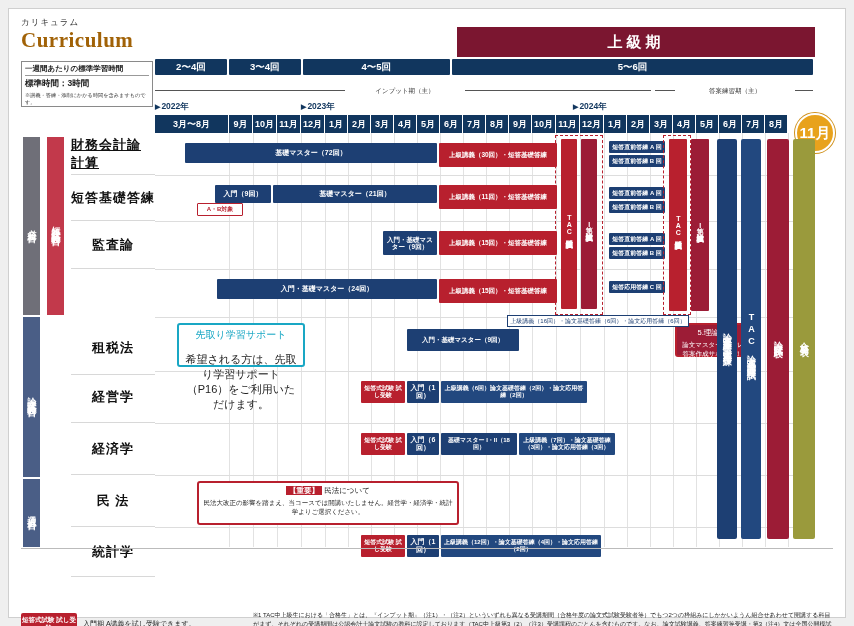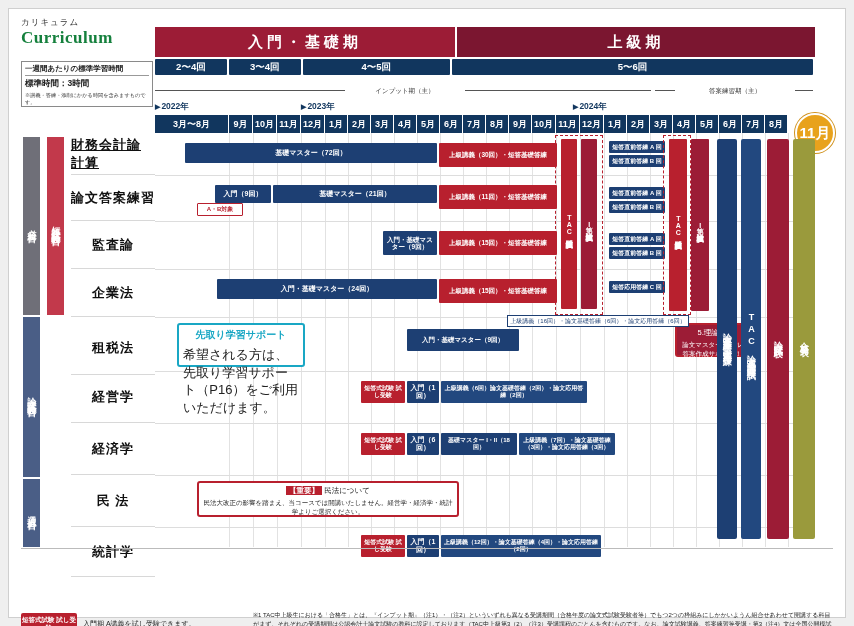--- a/index.html
+++ b/index.html
@@ -25,21 +25,21 @@
     border: 1px solid #cfcfcf;
   }
 
   
   .title-box {
     position: absolute; left: 12px; top: 8px; width: 132px; height: 44px;
   }
   .title-kana { font-size: 8.5px; letter-spacing: 1px; color: #333; }
   .title-main {
     font-family: "Liberation Serif", serif;
-    font-size: 17px; font-weight: bold; letter-spacing: 0.5px; color: #15803d;
+    font-size: 21px; font-weight: bold; letter-spacing: 0.5px; color: #a16207;
     line-height: 1.05;
   }
 
   .infobox {
     position: absolute; left: 12px; top: 52px; width: 132px; height: 46px;
     border: 1px solid #8a8a8a; background: #fff;
     padding: 2px 3px;
   }
   .infobox .l1 { font-size: 7.5px; font-weight: bold; border-bottom:1px solid #999; padding-bottom:1px; }
   .infobox .l2 { font-size: 8.5px; font-weight: bold; margin-top: 2px; }
@@ -141,22 +141,22 @@
     position: absolute; color: #fff; font-size: 7px; font-weight: bold;
     writing-mode: vertical-rl; text-orientation: upright;
     display: flex; align-items: center; justify-content: center;
     line-height: 1.1; text-align: center; border-radius: 1px;
   }
 
   .callout {
     position: absolute; border: 2px solid #19a7c4; background: #fff;
     border-radius: 3px; padding: 3px 4px;
   }
-  .callout .ct { color: #19a7c4; font-weight: bold; font-size: 10px; text-align:center; }
-  .callout .cb { font-size: 13px; color: #222; line-height: 1.35; margin-top: 4px; }
+  .callout .ct { color: #19a7c4; font-weight: normal; font-size: 10px; text-align:center; }
+  .callout .cb { font-size: 11px; color: #222; line-height: 1.35; margin-top: 10px; text-align: center; }
 
   .callout-red {
     position: absolute; border: 2px solid #b8202e; background: #fff;
     border-radius: 3px; padding: 3px 4px;
   }
   .callout-red .ct { font-size: 7.5px; text-align: center; }
   .callout-red .badge { background:#b8202e; color:#fff; padding:0 3px; font-weight:bold; }
   .callout-red .cb { font-size: 6.5px; color: #222; line-height: 1.4; margin-top: 2px; text-align:center; }
 
   .dashbox { position: absolute; border: 1px dashed #b8202e; }
@@ -192,21 +192,20 @@
       <div class="title-kana">カリキュラム</div>
       <div class="title-main">Curriculum</div>
     </div>
 
     <div class="infobox">
       <div class="l1">一週間あたりの標準学習時間</div>
       <div class="l2">標準時間：3時間</div>
       <div class="l3">※講義・答練・添削にかかる時間を含みますものです。</div>
     </div>
 
-    <div class="hdr hdr-basic">入門・基礎期</div>
     <div class="hdr hdr-adv">上級期</div>
 
     <div class="hours-row">
       <div class="hours-cell" style="width:72px">2〜4回</div>
       <div class="hours-cell" style="width:72px">3〜4回</div>
       <div class="hours-cell" style="width:148px">4〜5回</div>
       <div class="hours-cell" style="width:362px">5〜6回</div>
     </div>
 
     <div class="band">
@@ -255,27 +254,24 @@
     <div class="vbar vbar-gray" style="left:14px; top:128px; height:178px;">必須科目</div>
     <div class="vbar vbar-blue" style="left:14px; top:308px; height:160px;">論文式試験科目</div>
     <div class="vbar vbar-blue" style="left:14px; top:470px; height:68px;">選択科目</div>
 
     <div class="vbar vbar-red" style="left:38px; top:128px; height:178px; background:#c2394b;">短答式試験科目</div>
 
     <div class="subj" style="top:124px; height:42px;text-decoration:underline;">
       <span>財務会計論 計算</span>
     </div>
     <div class="subj" style="top:166px; height:46px;">
-      <span>論文答案練習</span>
+      <span>短答基礎答練</span>
     </div>
     <div class="subj" style="top:212px; height:48px;align-items:center;">
       <span>監査論</span>
-    </div>
-    <div class="subj" style="top:260px; height:48px;">
-      <span>企業法</span>
     </div>
     <div class="subj" style="top:312px; height:54px;">
       <span>租税法</span>
     </div>
     <div class="subj" style="top:362px; height:52px;">
       <span>経営学</span>
     </div>
     <div class="subj" style="top:414px; height:52px;">
       <span>経済学</span>
     </div>
@@ -350,21 +346,21 @@
 
       <div class="bar red" style="left:206px; top:248px; width:44px; height:22px; font-size:6px;">短答式試験 試し受験</div>
       <div class="bar navy" style="left:252px; top:248px; width:32px; height:22px;">入門（1回）</div>
       <div class="bar navy2" style="left:286px; top:248px; width:146px; height:22px; font-size:6px;">上級講義（6回）論文基礎答練（2回）・論文応用答練（2回）</div>
 
       <div class="bar red" style="left:206px; top:300px; width:44px; height:22px; font-size:6px;">短答式試験 試し受験</div>
       <div class="bar navy" style="left:252px; top:300px; width:32px; height:22px;">入門（6回）</div>
       <div class="bar navy" style="left:286px; top:300px; width:76px; height:22px; font-size:6px;">基礎マスター I・II（18回）</div>
       <div class="bar navy2" style="left:364px; top:300px; width:96px; height:22px; font-size:6px;">上級講義（7回）・論文基礎答練（3回）・論文応用答練（3回）</div>
 
-      <div class="callout-red" style="left:42px; top:348px; width:262px; height:36px;">
+      <div class="callout-red" style="left:42px; top:348px; width:262px; height:44px;">
         <div class="ct">
           <span class="badge">【重要】</span>
           <span>民法について</span>
         </div>
         <div class="cb">民法大改正の影響を踏まえ、当コースでは開講いたしません。経営学・経済学・統計学よりご選択ください。</div>
       </div>
 
       <div class="bar red" style="left:206px; top:402px; width:44px; height:22px; font-size:6px;">短答式試験 試し受験</div>
       <div class="bar navy" style="left:252px; top:402px; width:32px; height:22px;">入門（1回）</div>
       <div class="bar navy2" style="left:286px; top:402px; width:160px; height:22px; font-size:6px;">上級講義（12回）・論文基礎答練（4回）・論文応用答練（2回）</div>

